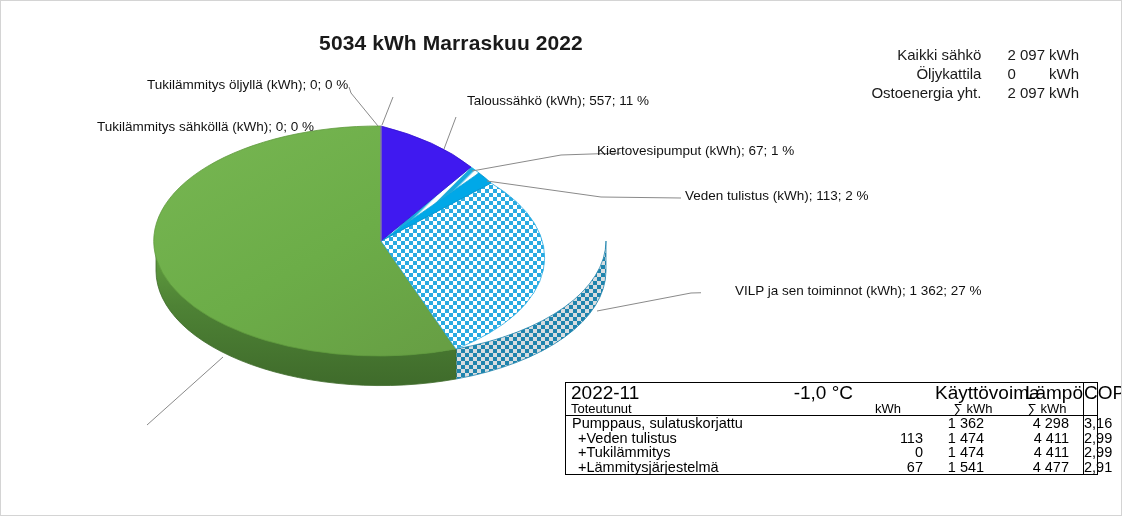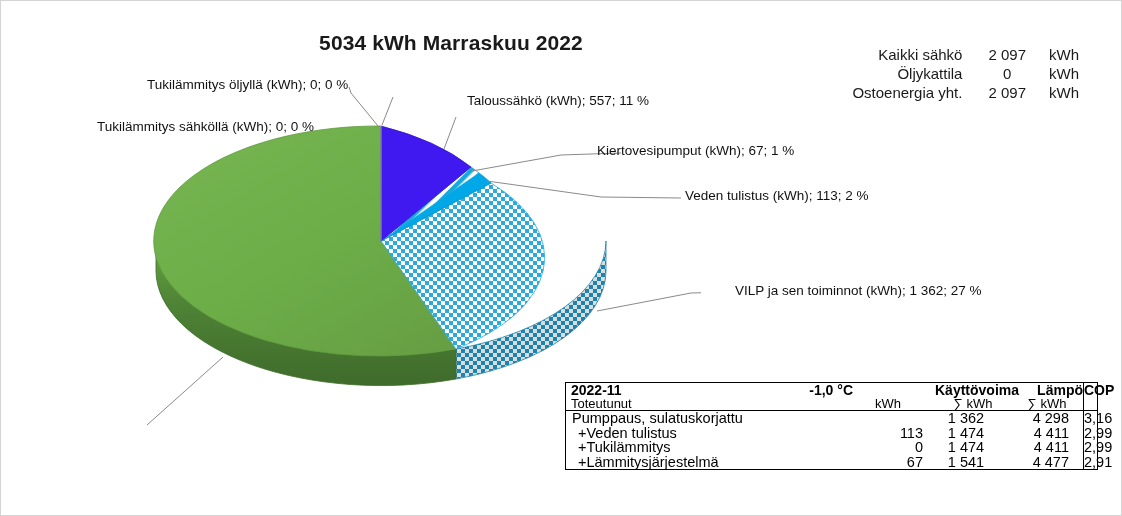--- a/index.html
+++ b/index.html
@@ -32,21 +32,21 @@
   
   #summary{
     position:absolute;
     right:42px; top:44px;
     font-size:15px;
     color:#1a1a1a;
     border-collapse:collapse;
   }
   #summary td{padding:1px 0;white-space:nowrap;}
   #summary .s-lab{text-align:right;padding-right:26px;}
-  #summary .s-val{text-align:center;padding-right:23px;font-variant-numeric:tabular-nums;}
+  #summary .s-val{text-align:left;padding-right:4px;font-variant-numeric:tabular-nums;}
   #summary .s-unit{text-align:left;}
 
   
   #pie-wrap{position:absolute;left:0;top:0;width:700px;height:430px;}
   #pie-svg{position:absolute;left:0;top:0;}
 
   
   .slice-label{
     position:absolute;
     font-size:13.5px;
@@ -68,21 +68,21 @@
     left:564px; top:381px;
     width:533px;
     border:1px solid #000;
     border-collapse:collapse;
     background:#fff;
     font-size:14.5px;
     color:#000;
     table-layout:fixed;
   }
   #data-table td{padding:0;line-height:1.0;}
-  .hrow1 td{font-weight:bold;font-size:14px;padding-top:2px;padding-bottom:0;}
+  .hrow1 td{font-weight:normal;font-size:19px;padding-top:2px;padding-bottom:0;}
   .hrow2 td{font-size:13px;padding-top:1px;padding-bottom:2px;}
   .hdr-sep{border-bottom:1px solid #000;}
   .c-name{width:196px;text-align:left;padding-left:5px !important;}
   .c-temp{width:86px; text-align:right;padding-right:14px !important;}
   .c-kwh{width:68px;  text-align:right;padding-right:12px !important;}
   .c-sum{width:76px;  text-align:center;padding-right:14px !important;}
   .c-lampo{width:72px;text-align:right;padding-right:14px !important;}
   .c-cop{width:auto;  text-align:right;padding-right:14px !important;border-left:1px solid #000;}
   .hrow1 .c-kwh, .hrow1 .c-sum{text-align:center;padding-right:0 !important;}
   .hrow1 .c-lampo{text-align:right;padding-right:0 !important;}

